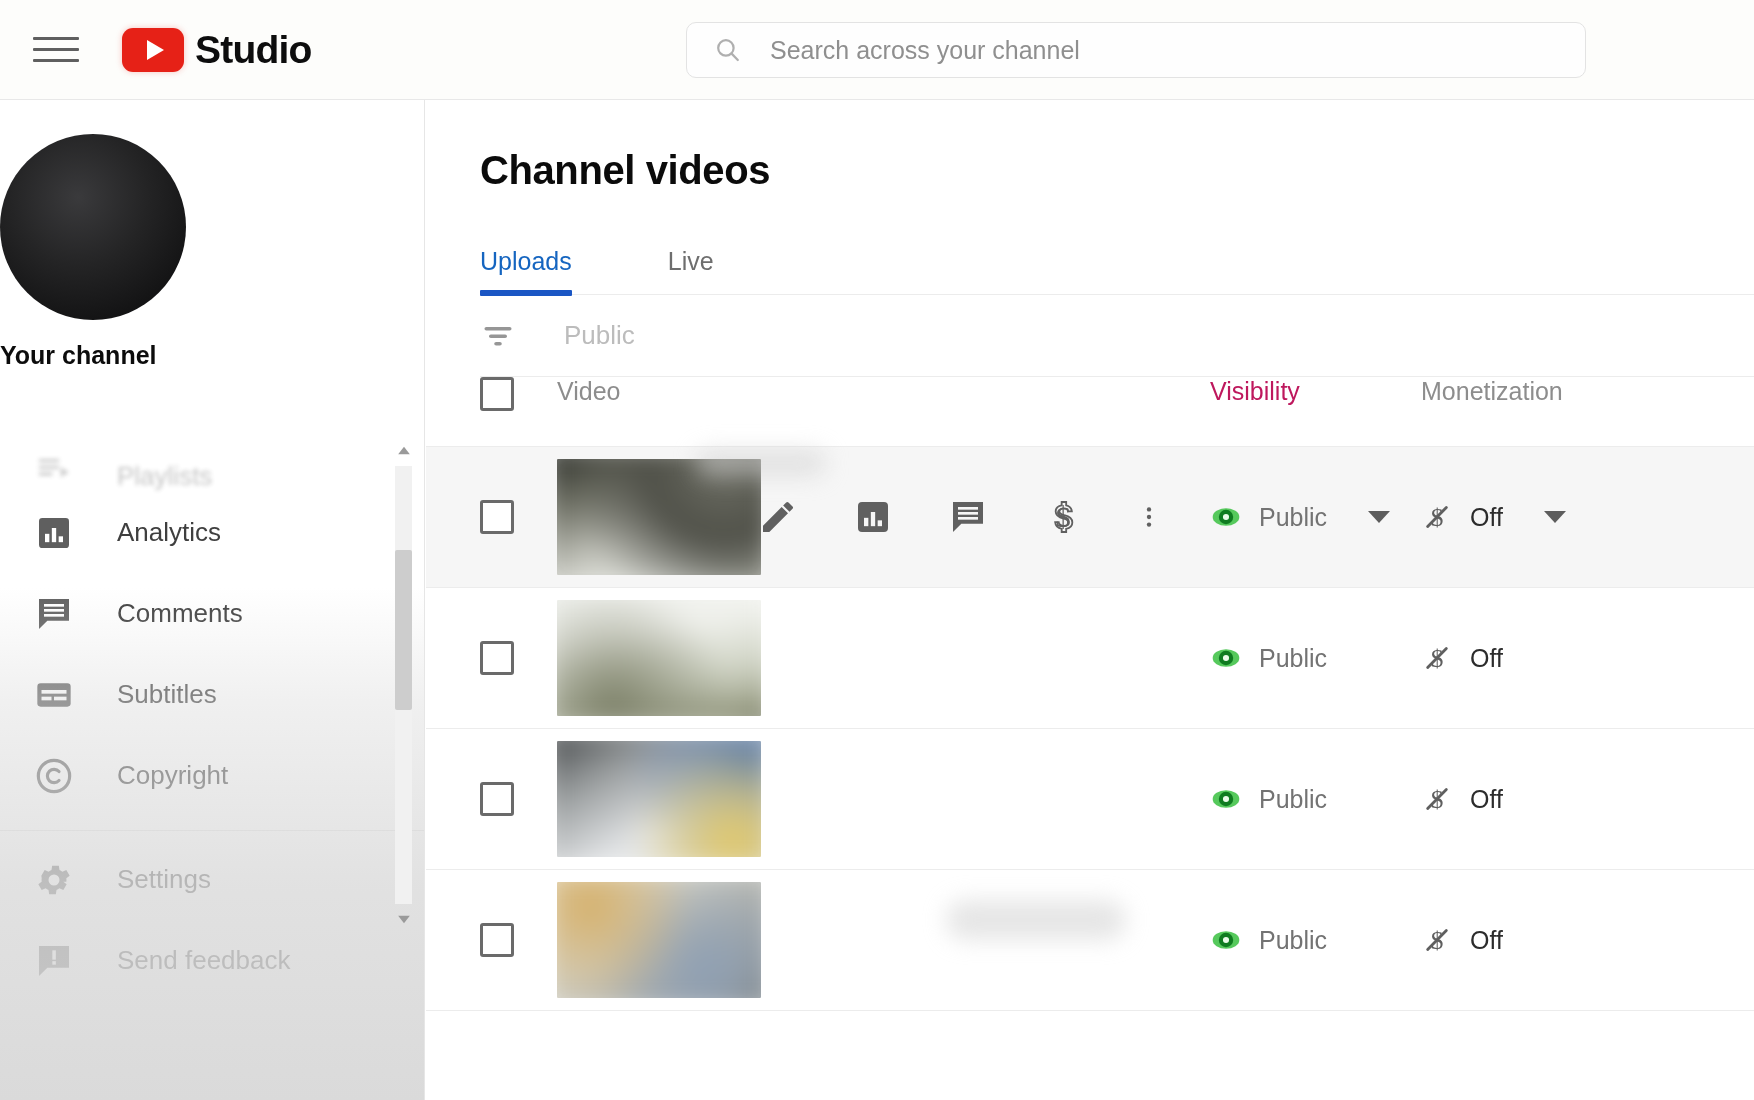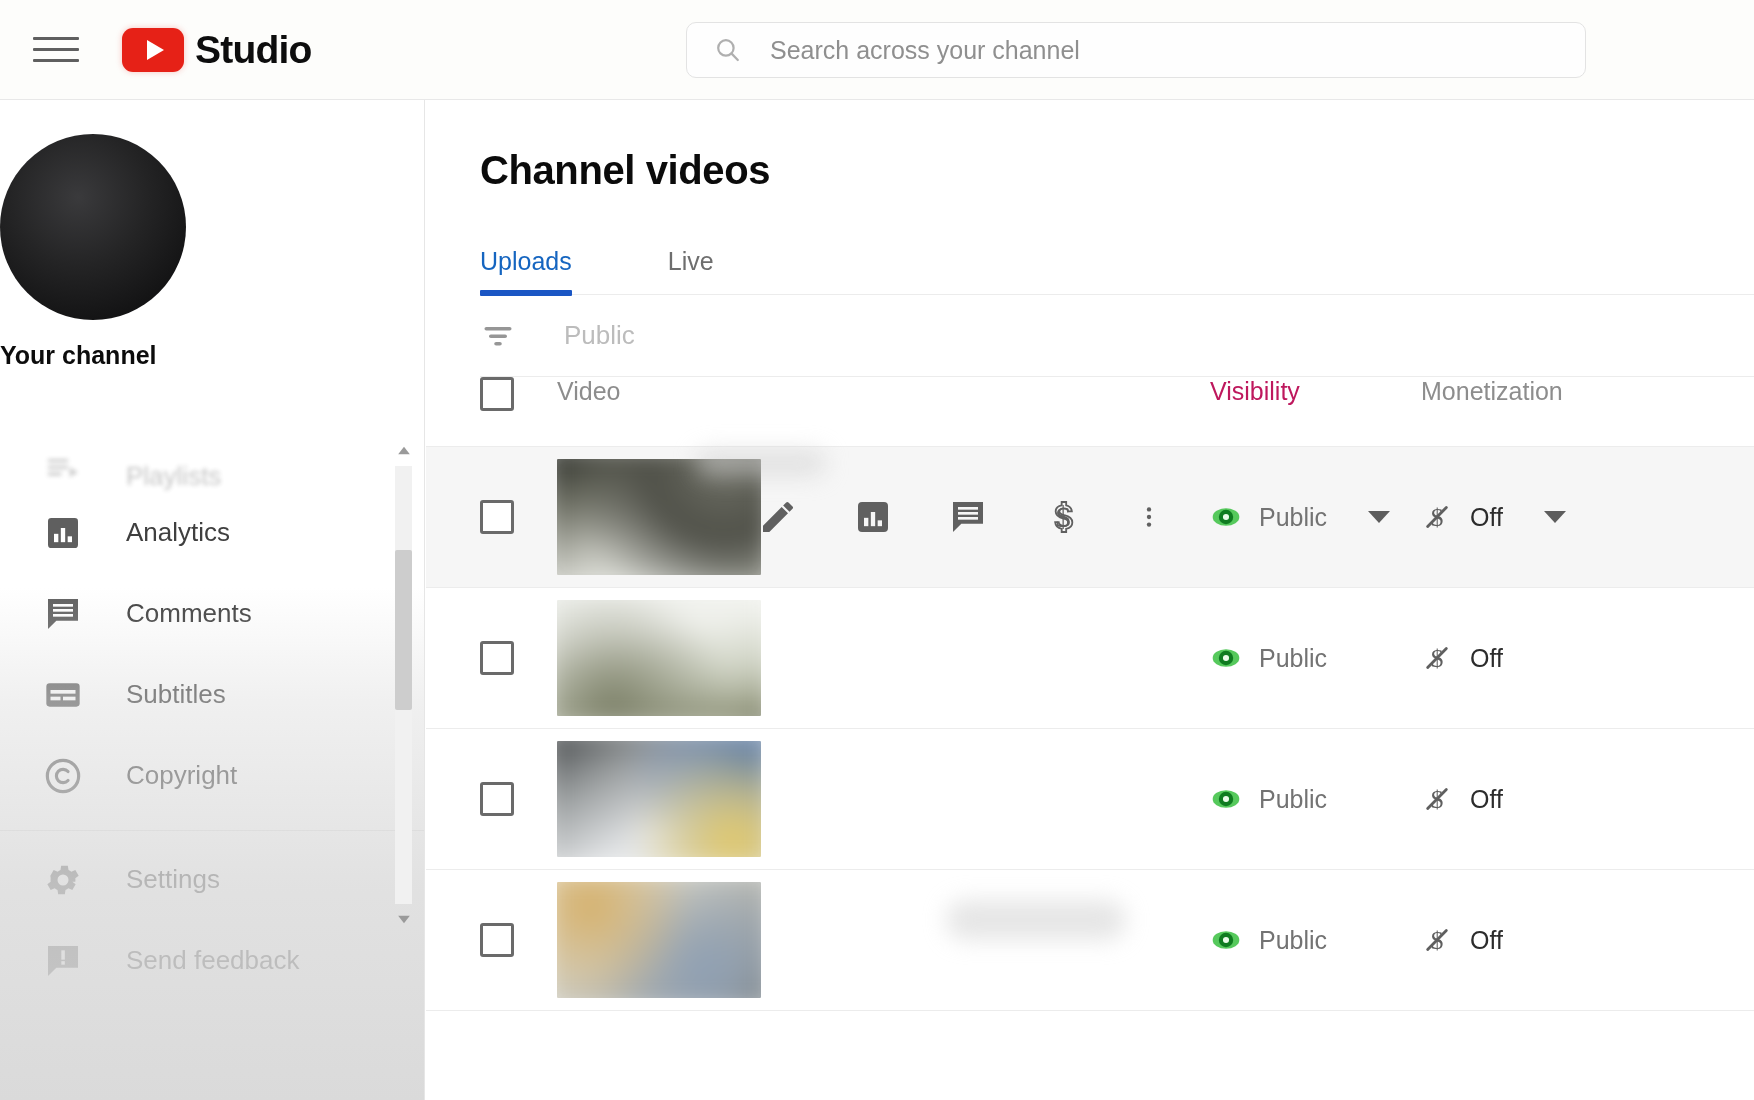--- a/index.html
+++ b/index.html
@@ -92,21 +92,21 @@
   }
   .nav-scroll {
     position: absolute; top: 330px; left: 0;
     width: 425px; height: 670px;
     overflow: hidden;
   }
   .nav-list { position: relative; padding-top: 0; }
   .nav-item {
     display: flex; align-items: center;
     height: 81px;
-    padding-left: 40px;
+    padding-left: 31px;
     cursor: pointer;
   }
   .nav-item .nav-ico {
     width: 46px; height: 46px; flex: 0 0 46px;
     display: flex; align-items: center; justify-content: center;
     color: #5f5f5f;
   }
   .nav-item .nav-ico svg { width: 40px; height: 40px; fill: #5f5f5f; }
   .nav-label {
     margin-left: 40px;

